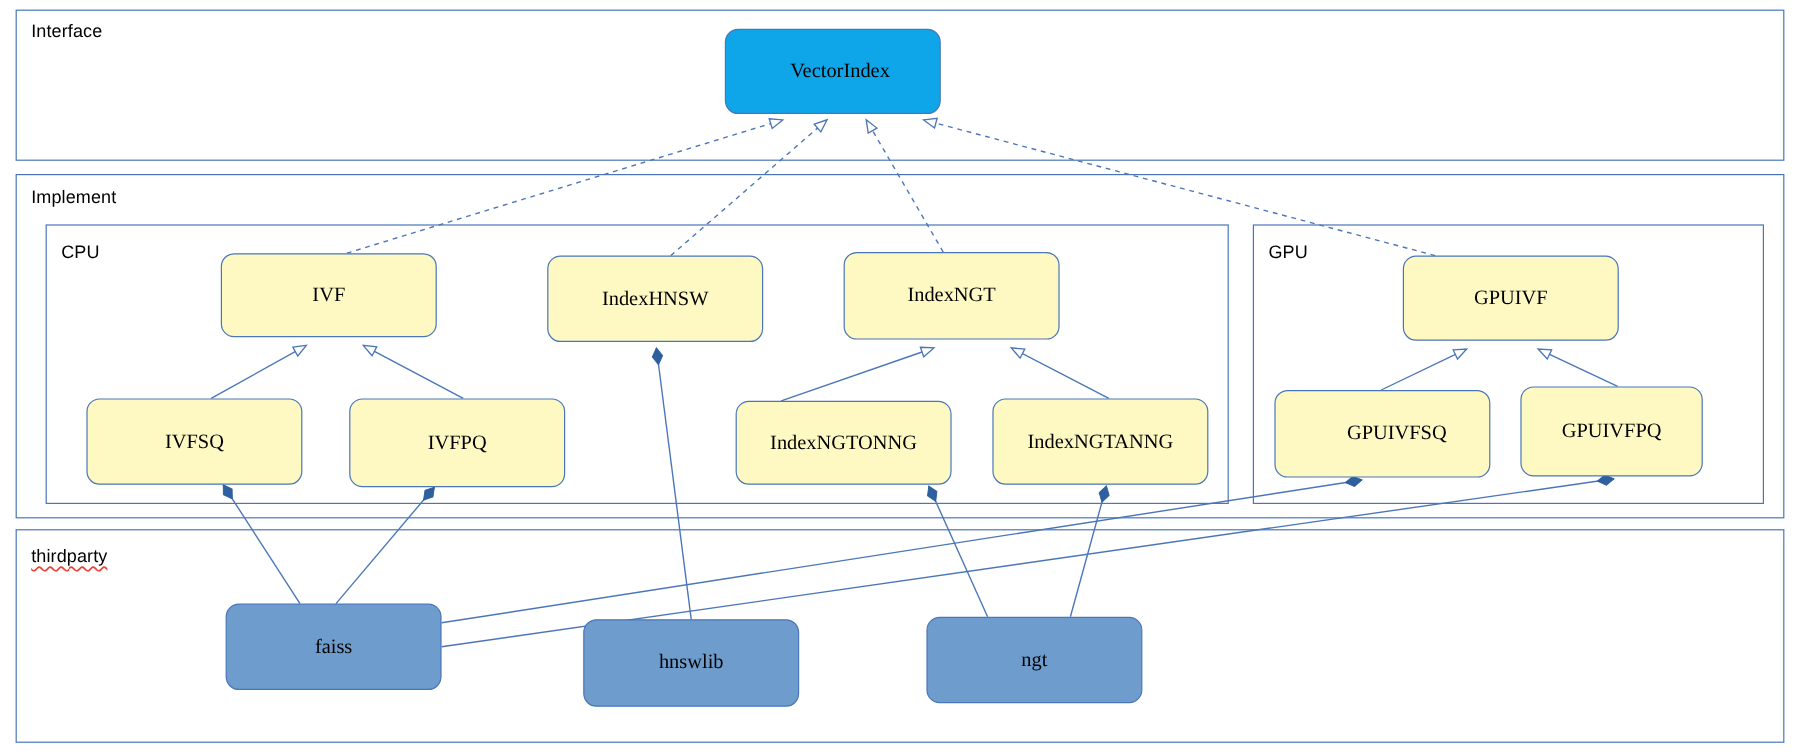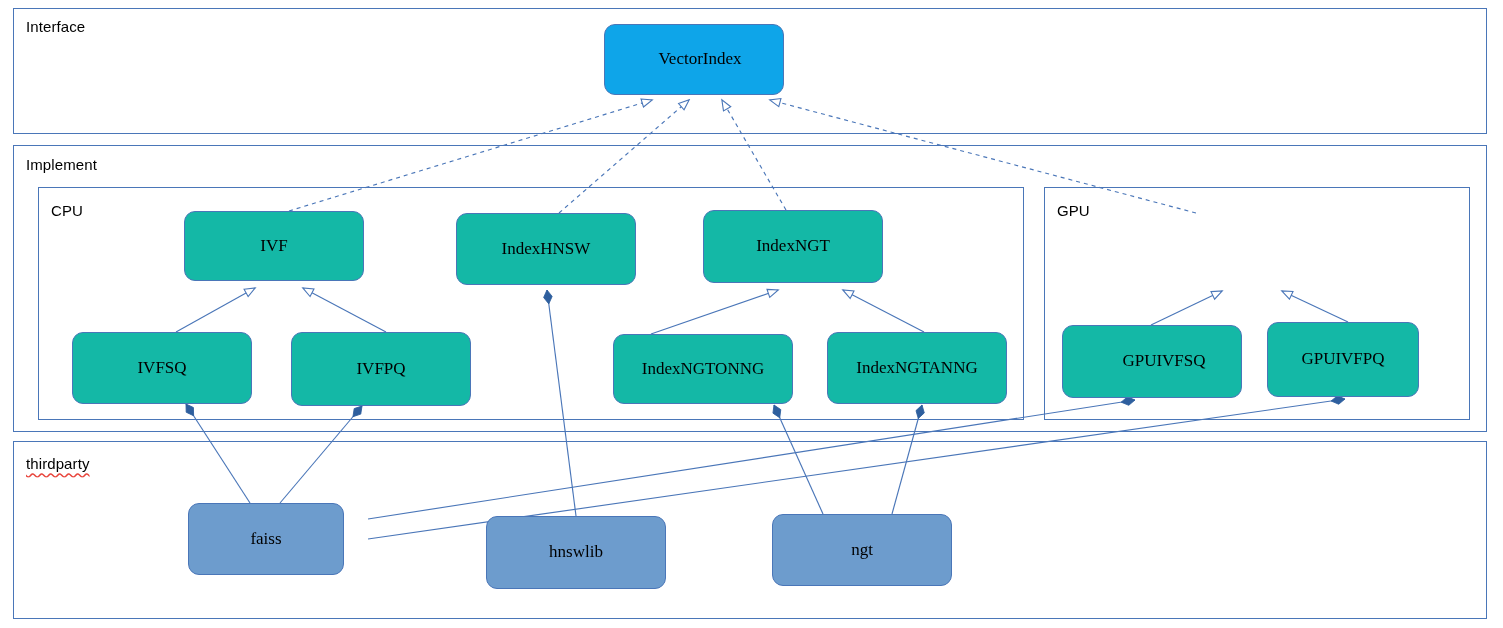--- a/index.html
+++ b/index.html
@@ -51,21 +51,21 @@
     display: flex;
     align-items: center;
     justify-content: center;
     font-family: "Liberation Serif", serif;
     font-size: 17px;
     color: #000000;
     text-align: center;
     line-height: 1.1;
   }
   .node.iface  { background: #0ea5e9; padding-left: 12px; }
-  .node.impl   { background: #14b8a6; }
+  .node.impl   { background: #fef9c3; }
   .node.thirdp { background: #6d9ccd; }
 </style>
 </head>
 <body>
 
 <div id="stage">
 
   <div class="container" style="left:13px; top:8px; width:1474px; height:126px;"></div>
   <div class="container-label" style="left:26px; top:18px;">Interface</div>
 
@@ -118,20 +118,21 @@
   <div class="node iface" style="left:604px; top:24px; width:180px; height:71px;">VectorIndex</div>
 
   <div class="node impl" style="left:184px; top:211px; width:180px; height:70px;">IVF</div>
   <div class="node impl" style="left:456px; top:213px; width:180px; height:72px;">IndexHNSW</div>
   <div class="node impl" style="left:703px; top:210px; width:180px; height:73px;">IndexNGT</div>
   <div class="node impl" style="left:72px; top:332px; width:180px; height:72px;">IVFSQ</div>
   <div class="node impl" style="left:291px; top:332px; width:180px; height:74px;">IVFPQ</div>
   <div class="node impl" style="left:613px; top:334px; width:180px; height:70px;">IndexNGTONNG</div>
   <div class="node impl" style="left:827px; top:332px; width:180px; height:72px;">IndexNGTANNG</div>
 
+  <div class="node impl" style="left:1169px; top:213px; width:180px; height:71px;">GPUIVF</div>
   <div class="node impl" style="left:1062px; top:325px; width:180px; height:73px;padding-left:24px;">GPUIVFSQ</div>
   <div class="node impl" style="left:1267px; top:322px; width:152px; height:75px;">GPUIVFPQ</div>
 
-  <div class="node thirdp" style="left:188px; top:503px; width:156px; height:72px;text-align:center;">faiss</div>
+  <div class="node thirdp" style="left:188px; top:503px; width:180px; height:72px;text-align:center;">faiss</div>
   <div class="node thirdp" style="left:486px; top:516px; width:180px; height:73px;">hnswlib</div>
   <div class="node thirdp" style="left:772px; top:514px; width:180px; height:72px;">ngt</div>
 
 </div>
 
 </body></html>

